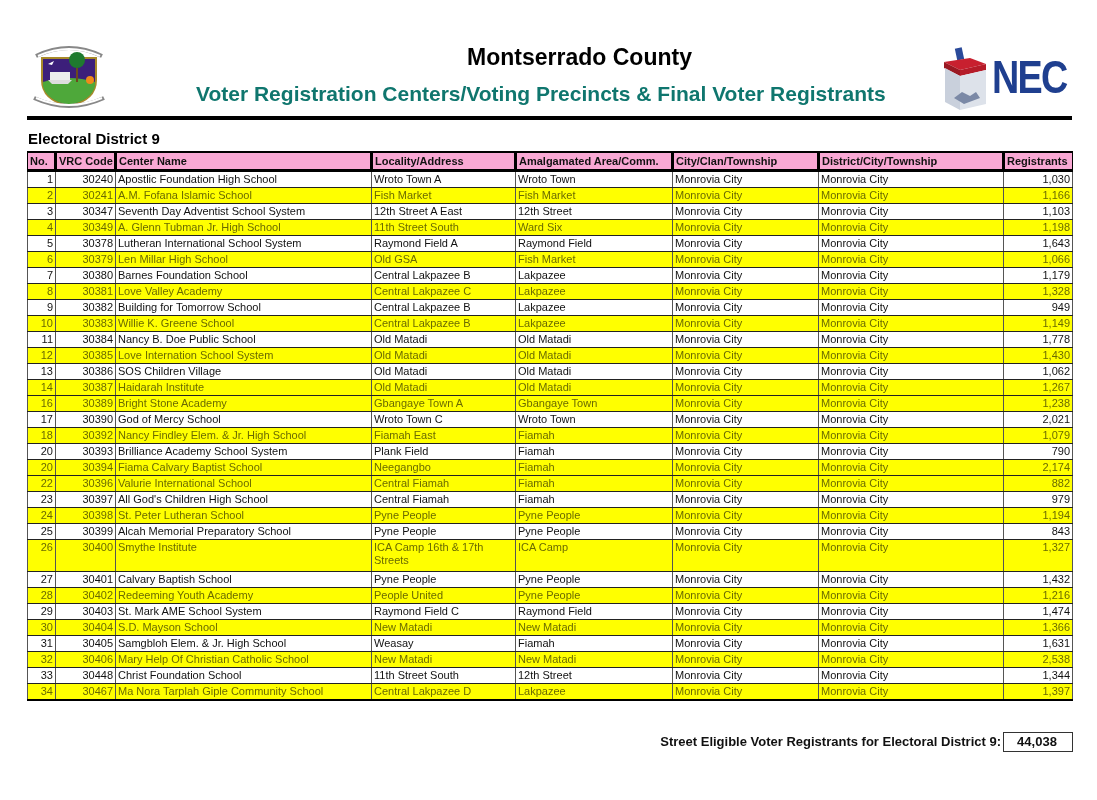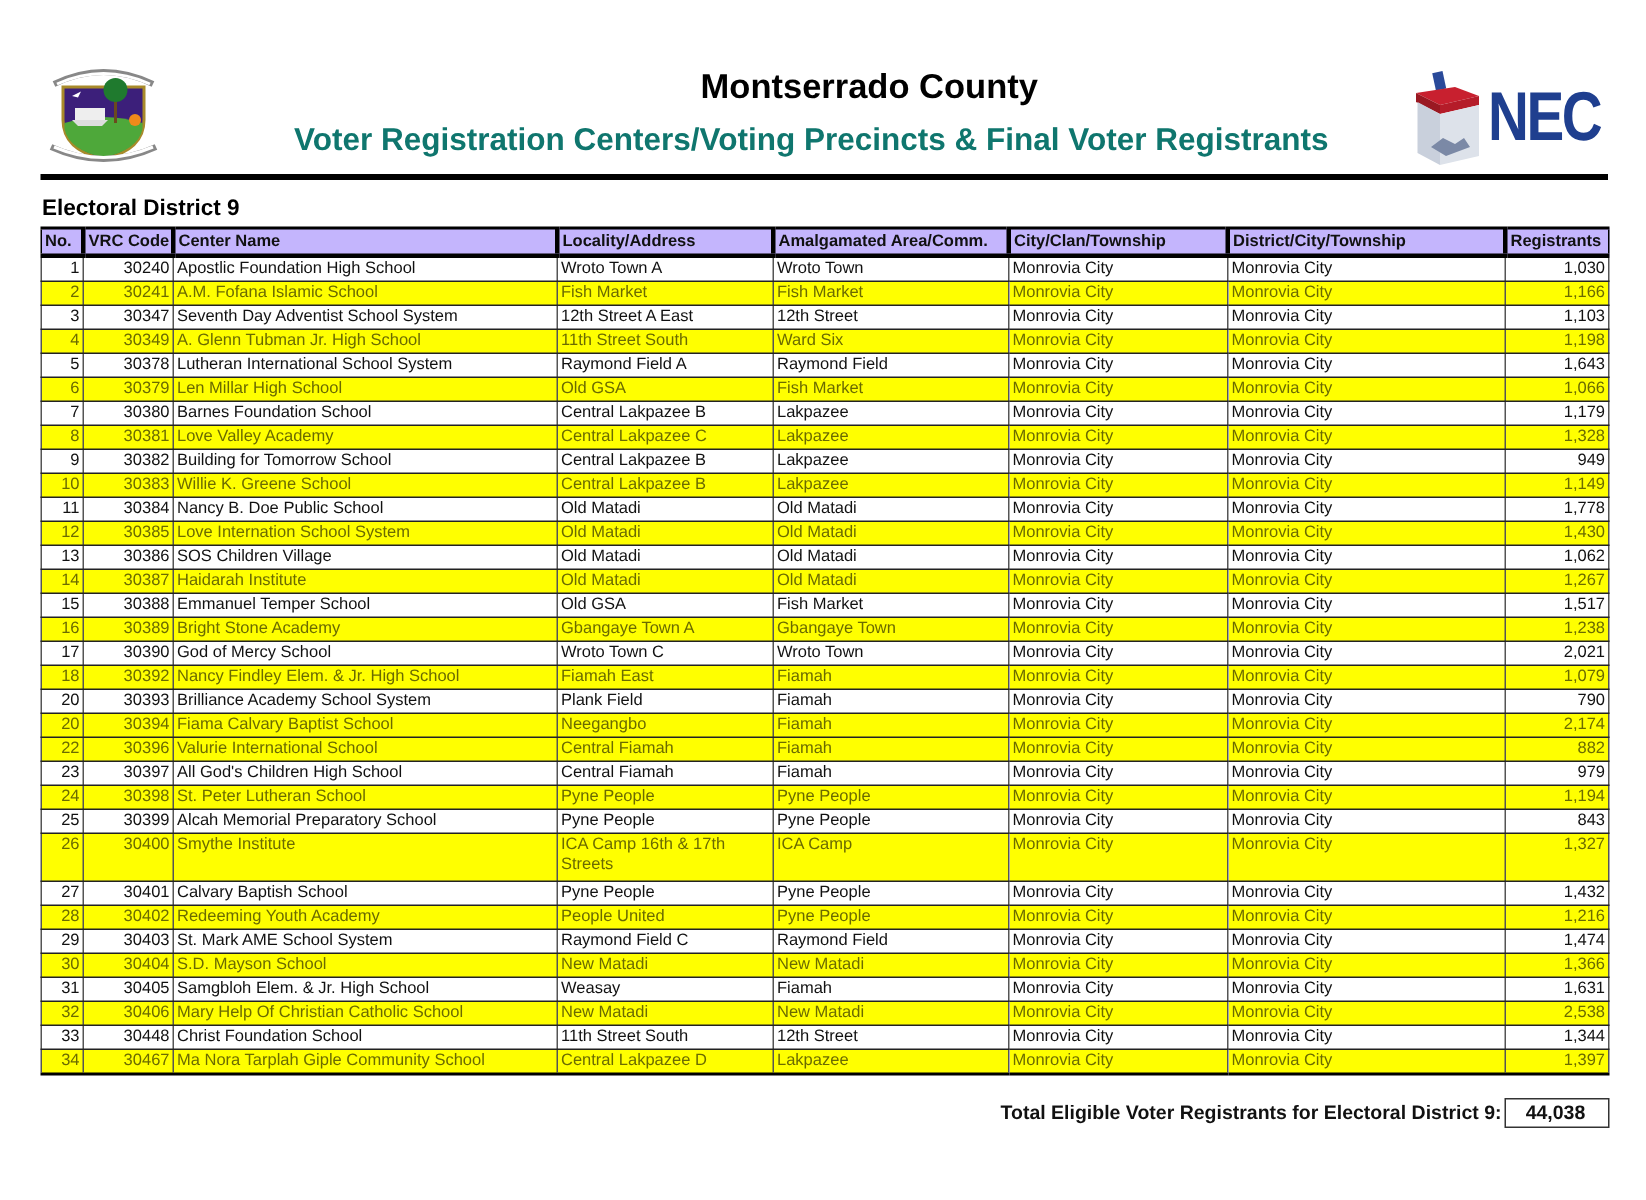--- a/index.html
+++ b/index.html
@@ -11,21 +11,21 @@
            font-weight: bold; font-size: 23px; color: #000; padding-left: 30px; }
   .title span { position: relative; left: 1px; }
   .subtitle { position: absolute; left: 196px; top: 82px; font-weight: bold; font-size: 21px; color: #0f766e; }
   .rule { position: absolute; left: 27px; top: 116px; width: 1045px; height: 4px; background: #000; }
   .district { position: absolute; left: 28px; top: 130px; font-weight: bold; font-size: 15px; color: #000; }
 
   table.grid { position: absolute; left: 27px; top: 151px; width: 1045px; border-collapse: collapse;
                table-layout: fixed; font-size: 11px; }
   table.grid th { font-weight: bold; text-align: left; font-size: 11px; height: 16px; padding: 0 2px;
                   border: 1px solid #000; border-top: 2px solid #000; border-bottom: 3px solid #000;
-                  background: #c4b5fd; white-space: nowrap; }
+                  background: #f9a8d4; white-space: nowrap; }
   table.grid th + th { border-left: 3px solid #000; }
   table.grid td { height: 15px; padding: 0 2px; border-left: 1px solid #555; border-right: 1px solid #555;
                   border-bottom: 1px solid #222; vertical-align: top; line-height: 15px; white-space: nowrap; overflow: hidden; }
   table.grid tr.alt td { background: #ffff00; color: #6b6b00; }
   table.grid tr.tall td { height: 30px; white-space: normal; line-height: 13px; padding-top: 1px; }
   td.num, td.reg { text-align: right; }
   td.code { text-align: right; }
   table.grid tr:last-child td { border-bottom: 2px solid #000; }
 
   .total-label { position: absolute; right: 96px; top: 734px; font-weight: bold; font-size: 13px; color: #111; }
@@ -229,30 +229,20 @@
       <tr class="alt">
         <td class="num">14</td>
         <td class="code">30387</td>
         <td>Haidarah Institute</td>
         <td>Old Matadi</td>
         <td>Old Matadi</td>
         <td>Monrovia City</td>
         <td>Monrovia City</td>
         <td class="reg">1,267</td>
       </tr>
-      <tr>
-        <td class="num">15</td>
-        <td class="code">30388</td>
-        <td>Emmanuel Temper School</td>
-        <td>Old GSA</td>
-        <td>Fish Market</td>
-        <td>Monrovia City</td>
-        <td>Monrovia City</td>
-        <td class="reg">1,517</td>
-      </tr>
       <tr class="alt">
         <td class="num">16</td>
         <td class="code">30389</td>
         <td>Bright Stone Academy</td>
         <td>Gbangaye Town A</td>
         <td>Gbangaye Town</td>
         <td>Monrovia City</td>
         <td>Monrovia City</td>
         <td class="reg">1,238</td>
       </tr>
@@ -422,14 +412,14 @@
         <td>Ma Nora Tarplah Giple Community School</td>
         <td>Central Lakpazee D</td>
         <td>Lakpazee</td>
         <td>Monrovia City</td>
         <td>Monrovia City</td>
         <td class="reg">1,397</td>
       </tr>
     </tbody>
 </table>
 
-<div class="total-label">Total Eligible Voter Registrants for Electoral District 9:</div>
+<div class="total-label">Street Eligible Voter Registrants for Electoral District 9:</div>
 <div class="total-box">44,038</div>
 
 </body></html>

